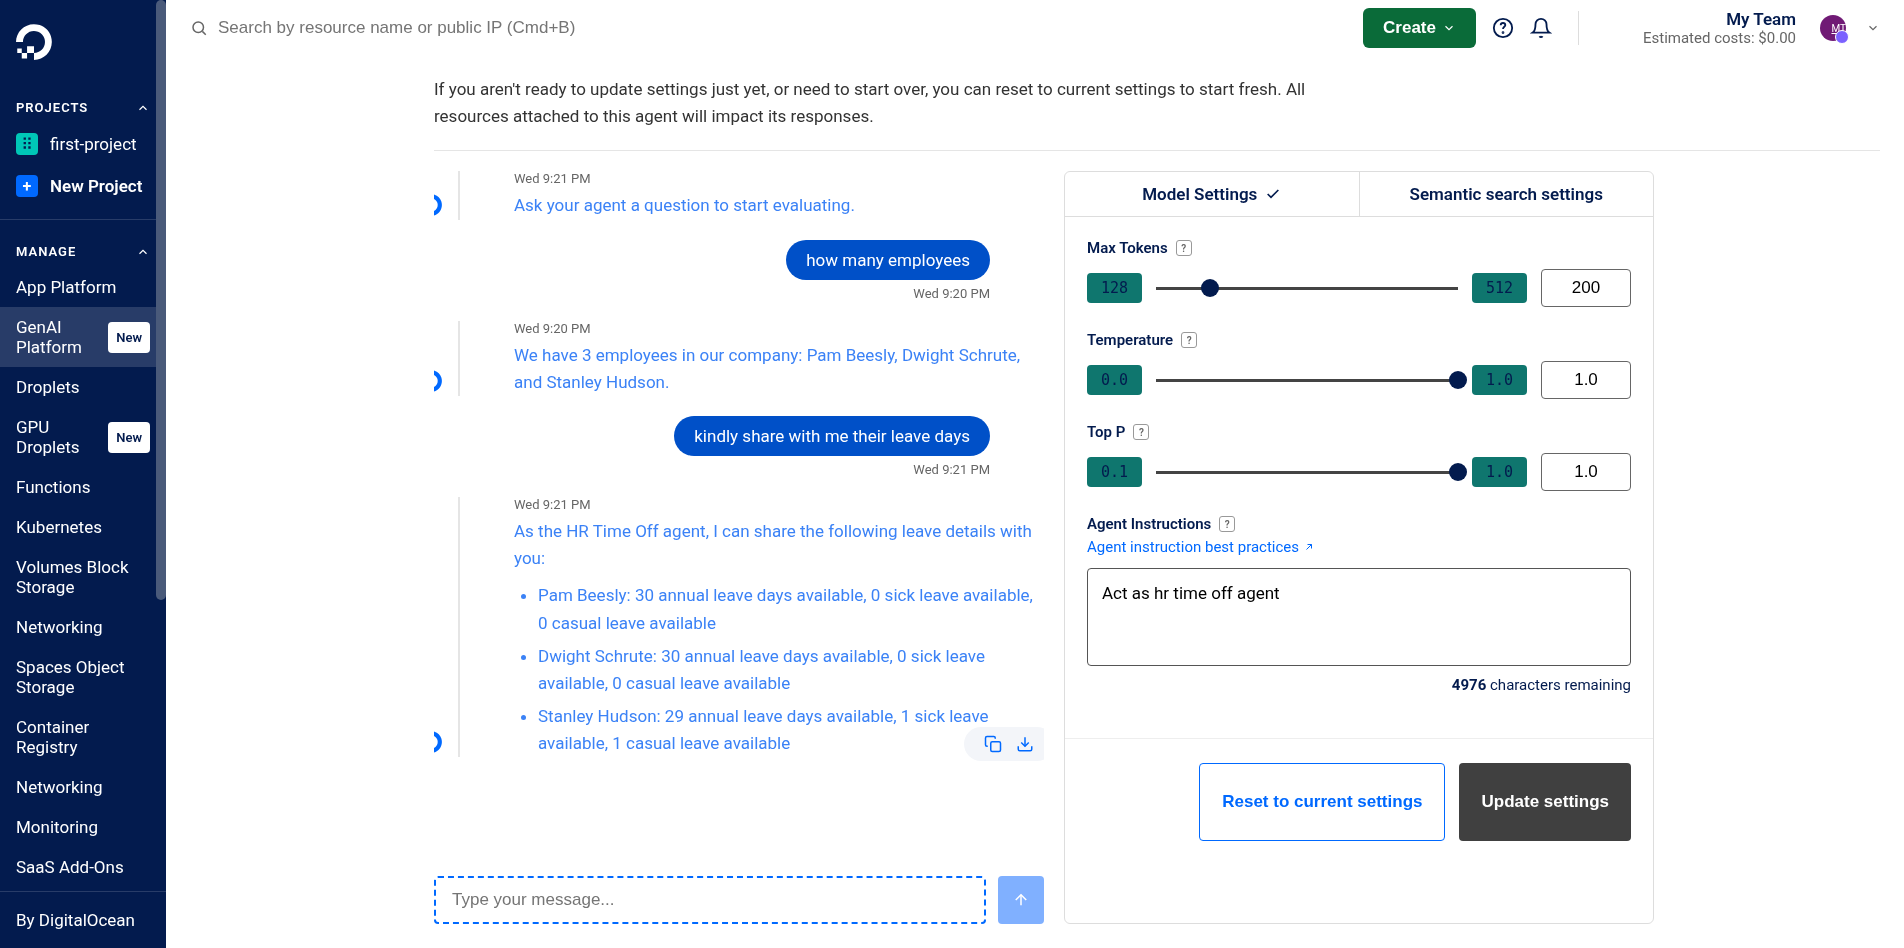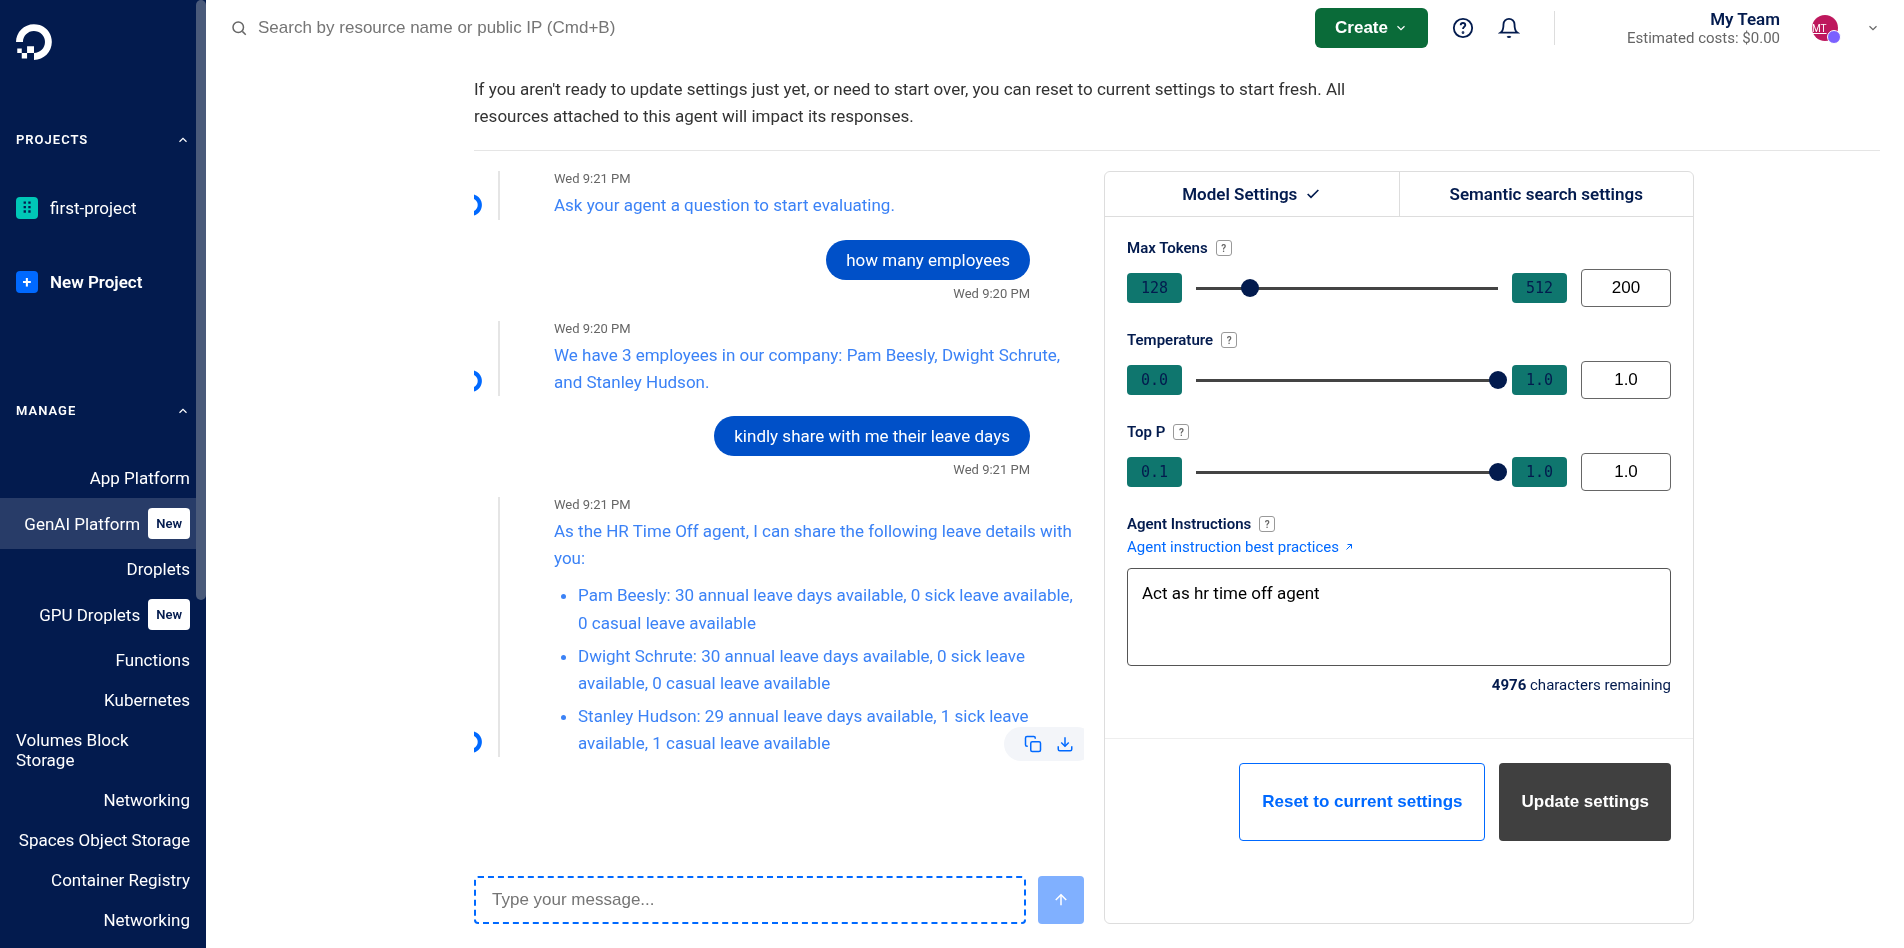--- a/index.html
+++ b/index.html
@@ -1,48 +1,48 @@
 <!DOCTYPE html>
 <html><head>
 <meta charset="utf-8">
 <style>
 * { box-sizing: border-box; margin: 0; padding: 0; }
 body { font-family: -apple-system, BlinkMacSystemFont, "Segoe UI", Roboto, sans-serif; color: #031B4E; background: #fff; overflow: hidden; }
 .app { display: flex; height: 948px; width: 1904px; }
 
 
-.sidebar { width: 206px; background: #031B4E; color: #fff; display: flex; flex-direction: column; position: relative; gap: 32px; }
+.sidebar { width: 166px; background: #031B4E; color: #fff; display: flex; flex-direction: column; position: relative; }
 .sidebar-logo { padding: 24px 16px; }
 .sidebar-logo svg { width: 36px; height: 36px; fill: #fff; }
 .sidebar-section-header { display: flex; justify-content: space-between; align-items: center; padding: 12px 16px 8px; font-size: 13px; font-weight: 600; letter-spacing: 1px; cursor: pointer; }
 .sidebar-section-header .chevron { width: 14px; height: 14px; }
 .sidebar-item { display: flex; align-items: center; gap: 12px; padding: 10px 16px; font-size: 17px; cursor: pointer; }
 .sidebar-item .icon-box { width: 22px; height: 22px; border-radius: 4px; display: flex; align-items: center; justify-content: center; font-size: 16px; }
 .icon-box.teal { background: #00C7B7; color: #031B4E; }
 .icon-box.blue { background: #0069FF; color: #fff; font-weight: 600; }
 .badge-new { background: #fff; color: #031B4E; font-size: 13px; font-weight: 600; padding: 8px 8px; border-radius: 4px; margin-left: 8px; }
-.sidebar-item-simple { padding: 10px 16px; font-size: 17px; cursor: pointer; display: flex; align-items: center; justify-content: flex-end; }
+.sidebar-item-simple { padding: 10px 16px; font-size: 17px; cursor: pointer; display: flex; align-items: center; }
 .sidebar-item-simple.active { background: rgba(255,255,255,0.15); }
 .sidebar-divider { height: 1px; background: rgba(255,255,255,0.15); margin: 12px 0; }
 .sidebar-footer { margin-top: auto; padding: 18px 16px; border-top: 1px solid rgba(255,255,255,0.15); font-size: 17px; }
 .sidebar-scrollbar { position: absolute; right: 0; top: 0; width: 10px; height: 600px; background: #4a5a7a; border-radius: 5px; }
 
 
 .main { flex: 1; display: flex; flex-direction: column; }
-.header { height: 56px; display: flex; align-items: center; padding: 0 24px; gap: 24px; }
+.header { height: 56px; display: flex; align-items: center; padding: 0 24px; gap: 16px; }
 .search-box { display: flex; align-items: center; gap: 10px; color: #666; flex: 0 0 auto; }
 .search-box input { border: none; outline: none; font-size: 17px; width: 420px; color: #444; }
 .header-spacer { flex: 1; }
 .create-btn { background: #0A6B39; color: #fff; border: none; border-radius: 6px; padding: 10px 20px; font-size: 17px; font-weight: 600; cursor: pointer; display: flex; align-items: center; gap: 6px; }
 .hdr-icon { width: 22px; height: 22px; stroke: #031B4E; fill: none; stroke-width: 2; cursor: pointer; }
 .hdr-divider { width: 1px; height: 34px; background: #ddd; margin: 0 10px; }
 .team-block { text-align: right; margin-right: 8px; }
 .team-name { font-size: 17px; font-weight: 600; }
 .team-cost { font-size: 15px; color: #666; margin-left: 38px; }
-.avatar-small { width: 26px; height: 26px; border-radius: 50%; background: #be185d; color: #fff; font-size: 10px; display: flex; align-items: center; justify-content: flex-start; position: relative; text-decoration: underline; }
+.avatar-small { width: 26px; height: 26px; border-radius: 50%; background: #701a75; color: #fff; font-size: 10px; display: flex; align-items: center; justify-content: flex-end; position: relative; text-decoration: underline; }
 .avatar-small .subavatar { position: absolute; bottom: -3px; right: -3px; width: 14px; height: 14px; border-radius: 50%; background: #7B61FF; border: 1.5px solid #fff; }
 .hdr-chev { width: 14px; height: 14px; margin-left: 4px; stroke: #666; }
 
 
 .content { flex: 1; padding: 0 24px 24px; display: flex; flex-direction: column; overflow: hidden; }
 .info-text { max-width: 900px; margin: 20px 0 20px 244px; font-size: 17px; color: #333; line-height: 1.6; }
 .info-divider { border-top: 1px solid #e5e5e5; margin-left: 244px; margin-bottom: 20px; }
 .panels { display: flex; gap: 20px; margin-left: 244px; flex: 1; overflow: hidden; }
 
 

